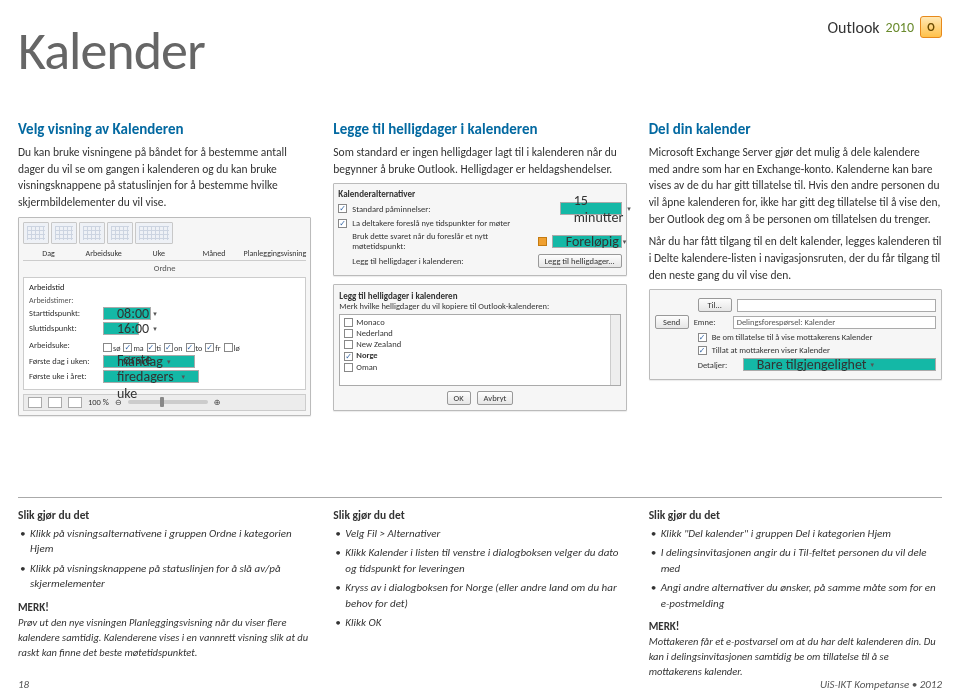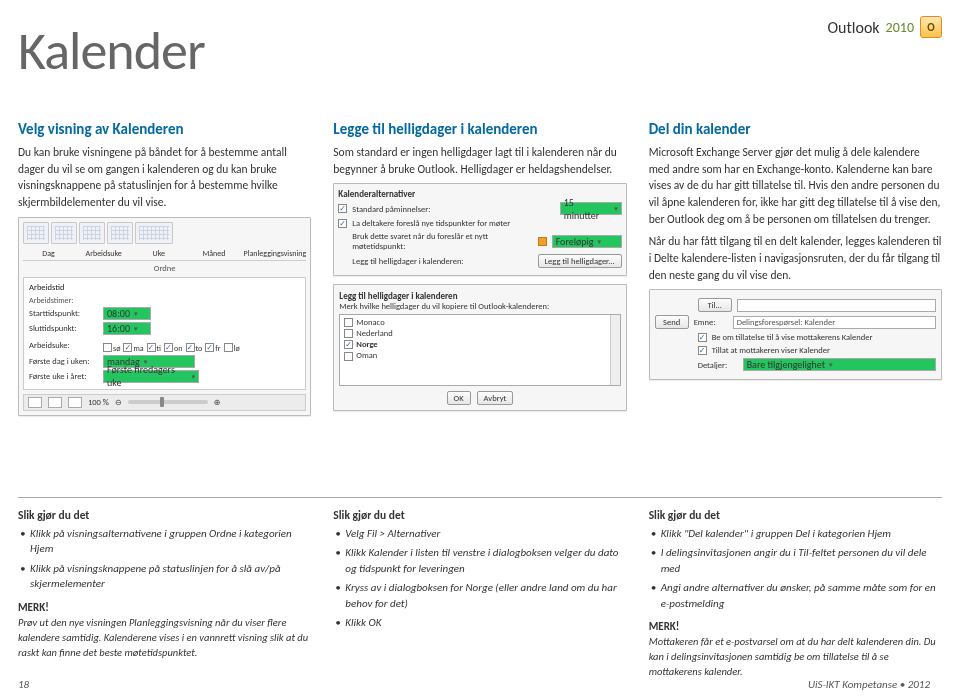--- a/index.html
+++ b/index.html
@@ -87,21 +87,21 @@
   .rib-labels { display:flex; gap:4px; font-size:8px; margin-bottom:2px; }
   .rib-labels span { flex:1; text-align:center; color:#333; }
   .ordne { text-align:center; font-size:8.5px; color:#555; border-top:1px solid #ccc; padding-top:2px; }
   .grpbox {
     background:#fff; border:1px solid #ccc; margin-top:4px; padding:4px 5px;
   }
   .grpbox .gtitle { font-size:8.5px; margin-bottom:3px; color:#222; }
   .fld { display:flex; align-items:center; gap:4px; font-size:8.5px; margin:2px 0; }
   .fld .lbl { width: 70px; color:#333; }
   .inpt {
-    border:1px solid #aaa; background:#22c55e; padding:0 3px; font-size:10px; height:13px; display:flex; align-items:center;
+    border:1px solid #aaa; background:#14b8a6; padding:0 13px; font-size:14px; height:13px; display:flex; align-items:center;
   }
   .dd::after { content:"▾"; margin-left:4px; font-size:7px; color:#555; }
   .days { display:flex; gap:3px; }
   .days label { display:flex; align-items:center; gap:1px; font-size:8px;margin-top:6px; }
   .chk { width:9px; height:9px; border:1px solid #888; background:#fff; display:inline-block; }
   .chk.on::after { content:"✓"; font-size:8px; line-height:8px; color:#3566a6; display:block; transform:translateY(-1px); }
   .statusbar {
     margin-top:4px; display:flex; align-items:center; gap:6px;
     background:#ececec; border:1px solid #ccc; padding:2px 4px;
   }
@@ -144,21 +144,21 @@
   ul.bul li { position:relative; padding-left:12px; font-size:11px; font-style:italic; line-height:1.4; margin-bottom:4px; color:#333; }
   ul.bul li::before { content:"•"; position:absolute; left:2px; top:0; color:#333; }
   .merk b { font-size:11px; font-style:normal; }
   .merk p { font-style:italic; font-size:10.5px; }
 
   .footer-left {
     position:absolute; bottom:6px; left:18px;
     font-style:italic; font-size:11px; color:#555;
   }
   .footer-right {
-    position:absolute; bottom:6px; right:30px;
+    position:absolute; bottom:6px; right:18px;
     font-style:italic; font-size:11px; color:#555;margin-left:20px;
   }
 </style>
 </head>
 <body>
 
 <div class="header">
   <span>Outlook</span>
   <span class="year">2010</span>
   <span class="ol-icon">O</span>
@@ -193,21 +193,21 @@
         <div class="gtitle">Arbeidstid</div>
         <div class="fld" style="font-size:8px;color:#555;">
             <span>Arbeidstimer:</span>
           </div>
         <div class="fld">
           <span class="lbl">Starttidspunkt:</span>
           <span class="inpt dd" style="width:48px;">08:00</span>
         </div>
         <div class="fld">
           <span class="lbl">Sluttidspunkt:</span>
-          <span class="inpt dd" style="width:48px;">16:00</span>
+          <span class="inpt dd" style="width:36px;">16:00</span>
         </div>
         <div class="fld">
           <span class="lbl">Arbeidsuke:</span>
           <span class="days">
             <label>
                 <span class="chk"></span>
                 <span>sø</span>
               </label>
             <label>
                 <span class="chk on"></span>
@@ -293,20 +293,24 @@
       <div class="listbox">
         <div>
             <span class="chk"></span>
             <span>Monaco</span>
           </div>
         <div>
             <span class="chk"></span>
             <span>Nederland</span>
           </div>
         <div>
+            <span class="chk"></span>
+            <span>New Zealand</span>
+          </div>
+        <div>
             <span class="chk on"></span>
             <span style="font-weight:600;">Norge</span>
           </div>
         <div>
             <span class="chk"></span>
             <span>Oman</span>
           </div>
         <div class="sbv"></div>
       </div>
       <div class="dlg-btns">

